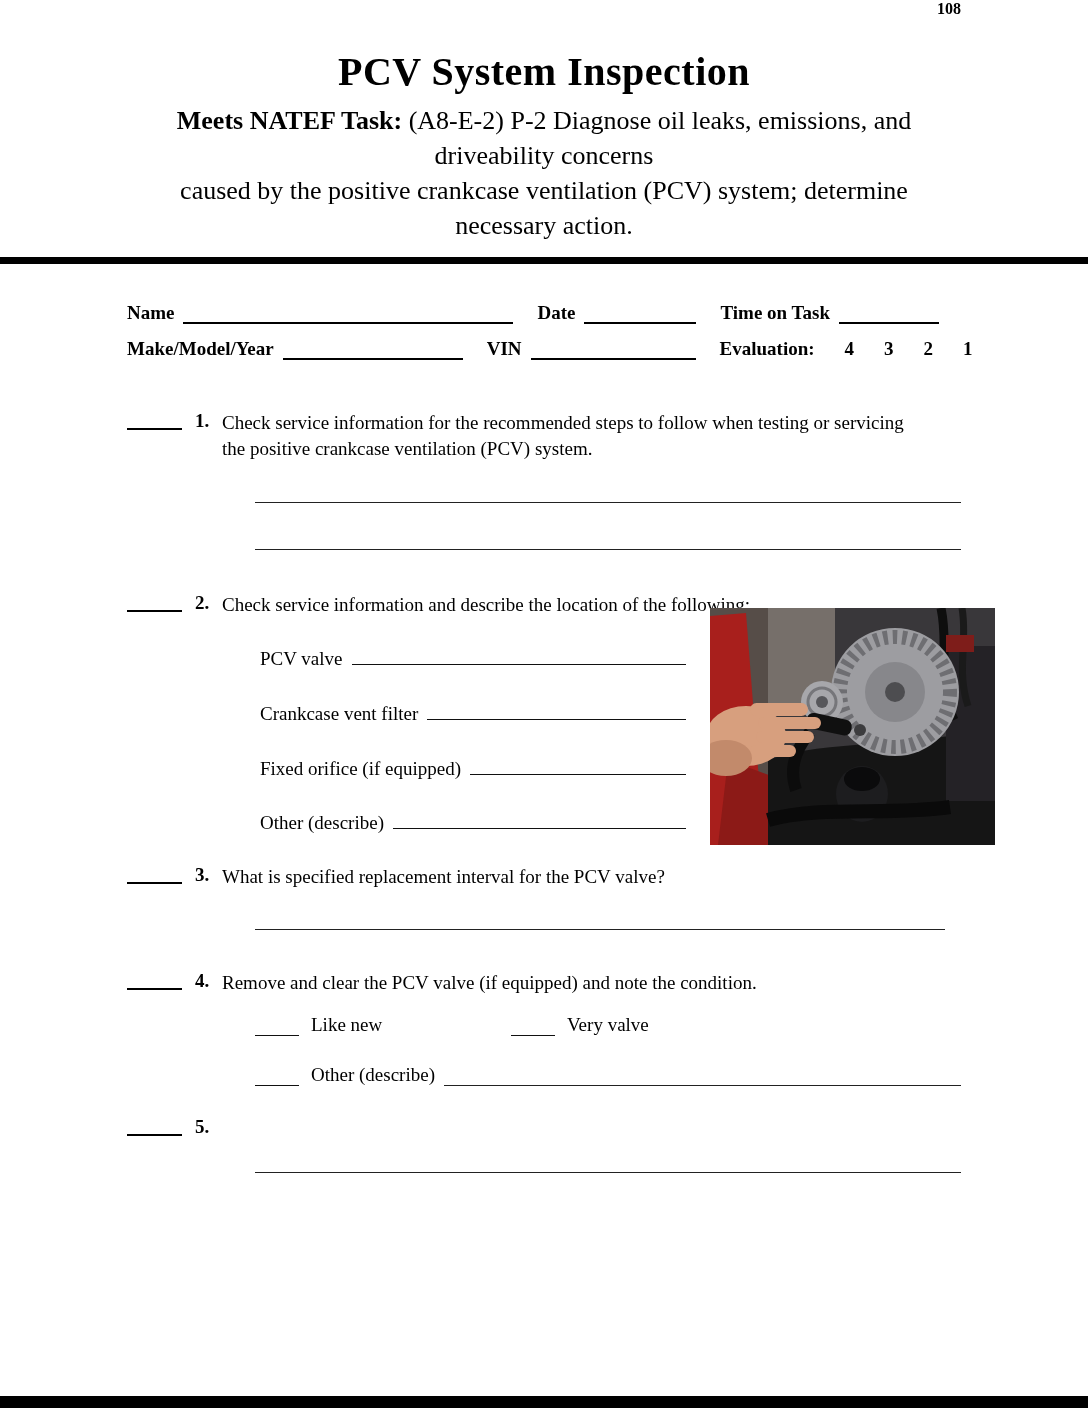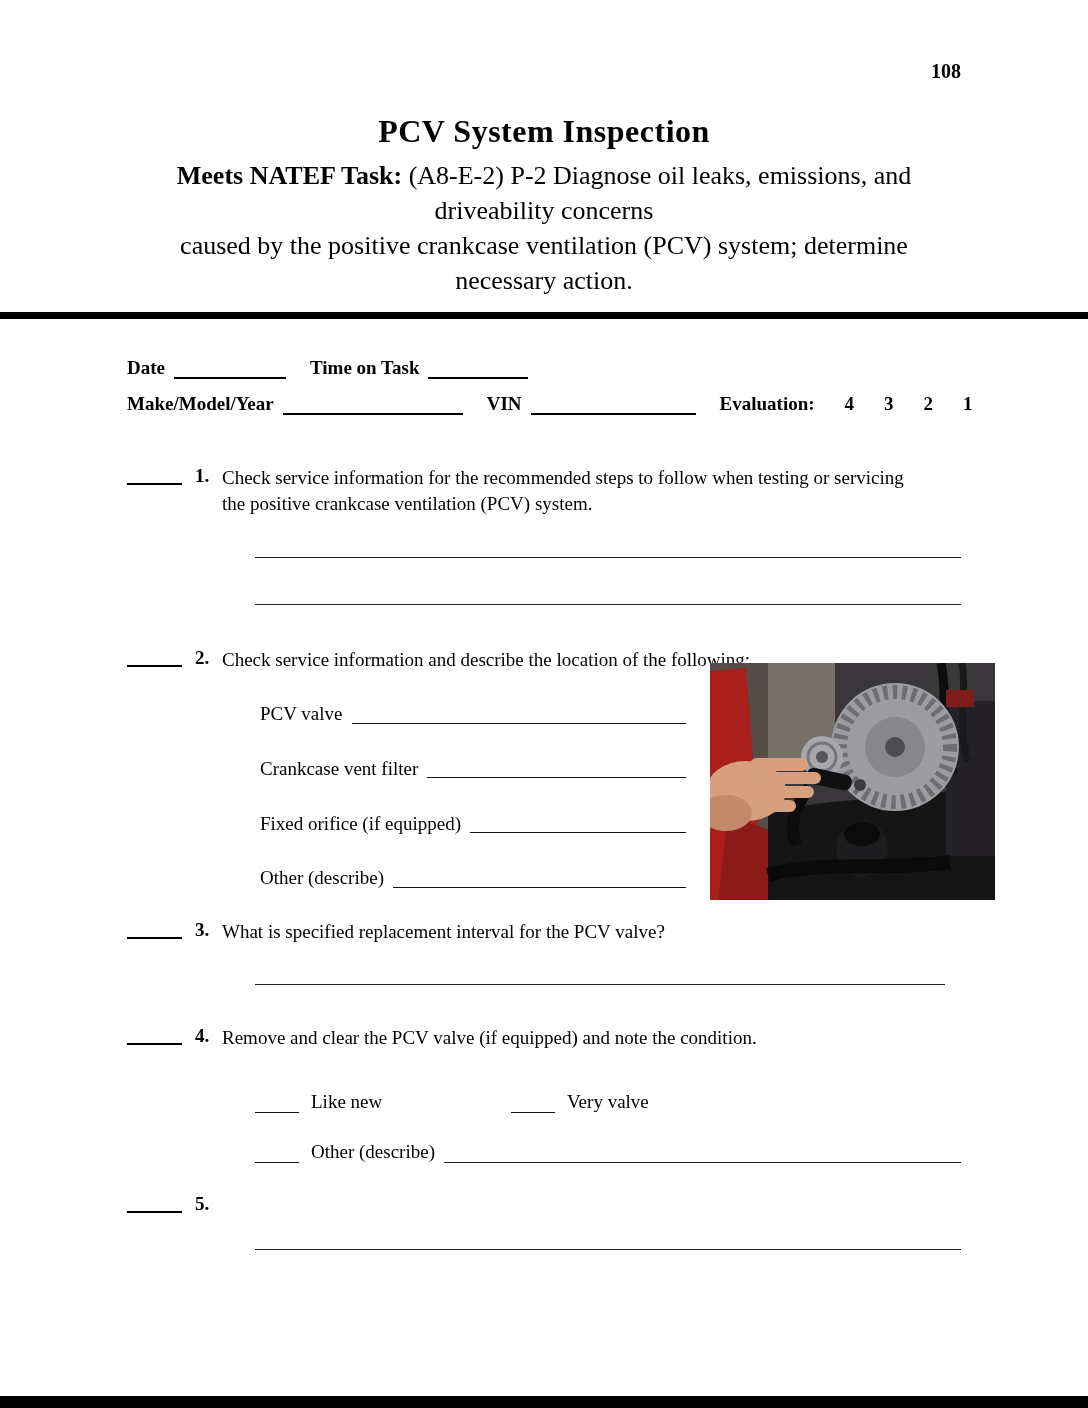--- a/index.html
+++ b/index.html
@@ -7,25 +7,24 @@
   body {
     width:1088px; height:1408px;
     position:relative;
     font-family:"Liberation Serif", serif;
     color:#000;
     overflow:hidden;
   }
   .padded { padding-left:127px; padding-right:127px; }
 
   .page-number {
-    text-align:right; font-weight:bold; font-size:20px;
-    padding-top:60px;
+    text-align:right; font-weight:bold; font-size:16px;
   }
   .doc-title {
-    text-align:center; font-weight:bold; font-size:32px;
+    text-align:center; font-weight:bold; font-size:40px;
     margin-top:30px; letter-spacing:0.5px;
   }
   .natef {
     text-align:center; font-size:26px; line-height:1.35; margin-top:8px;
   }
   .natef .bold { font-weight:bold; }
 
   .thick-rule { height:7px; background:#000; margin-top:14px; width:100%; }
   .bottom-rule { position:absolute; bottom:0; left:0; width:100%; height:12px; background:#000; }
 
@@ -56,33 +55,33 @@
   .q4 { margin-top:40px; }
   .q5 { margin-top:30px; }
 
   .answer-line { margin-left:128px; border-bottom:1.4px solid #222; height:0; }
   .al-q1a { width:706px; margin-top:40px; }
   .al-q1b { width:706px; margin-top:46px; }
   .al-q3  { width:690px; margin-top:40px; }
   .al-q5  { width:706px; margin-top:34px; }
 
   
-  .sub-item { display:flex; align-items:center; margin-left:38px; width:426px; margin-top:29px; }
+  .sub-item { display:flex; align-items:flex-start; margin-left:38px; width:426px; margin-top:29px; }
   .sub-item:first-of-type { margin-top:27px; }
   .sub-blank { flex:1; border-bottom:1.5px solid #111; height:19px; margin-left:9px; }
 
   
   .photo {
     position:absolute; left:583px; top:16px;
     width:285px; height:237px; display:block;
   }
 
   
   .opt-row { display:flex; align-items:flex-end; margin-left:128px; font-size:19px; }
-  .opt-row.r1 { margin-top:40px; }
+  .opt-row.r1 { margin-top:18px; }
   .opt-row.r2 { margin-top:28px; }
   .opt-row.r3 { margin-top:28px; }
   .opt-col { display:flex; align-items:flex-end; }
   .opt-col.c1 { width:256px; }
   .opt-blank { width:44px; border-bottom:1.5px solid #111; height:19px; flex:none; }
   .opt-label { margin-left:12px; }
   .opt-long-blank { flex:1; border-bottom:1.4px solid #222; height:19px; margin-left:9px; }
   .opt-row.r3 { width:706px; }
 </style>
 </head>
@@ -99,20 +98,24 @@
     <div>caused by the positive crankcase ventilation (PCV) system; determine necessary action.</div>
   </div>
 </div>
 
 <div class="thick-rule"></div>
 
 <div class="padded">
 
   <div class="form-row row1">
     <div class="grp">
+      <span>Name</span>
+      <span class="blank w330"></span>
+    </div>
+    <div class="grp">
       <span>Date</span>
       <span class="blank w112"></span>
     </div>
     <div class="grp">
       <span>Time on Task</span>
       <span class="blank w100"></span>
     </div>
   </div>
 
   <div class="form-row row2">

